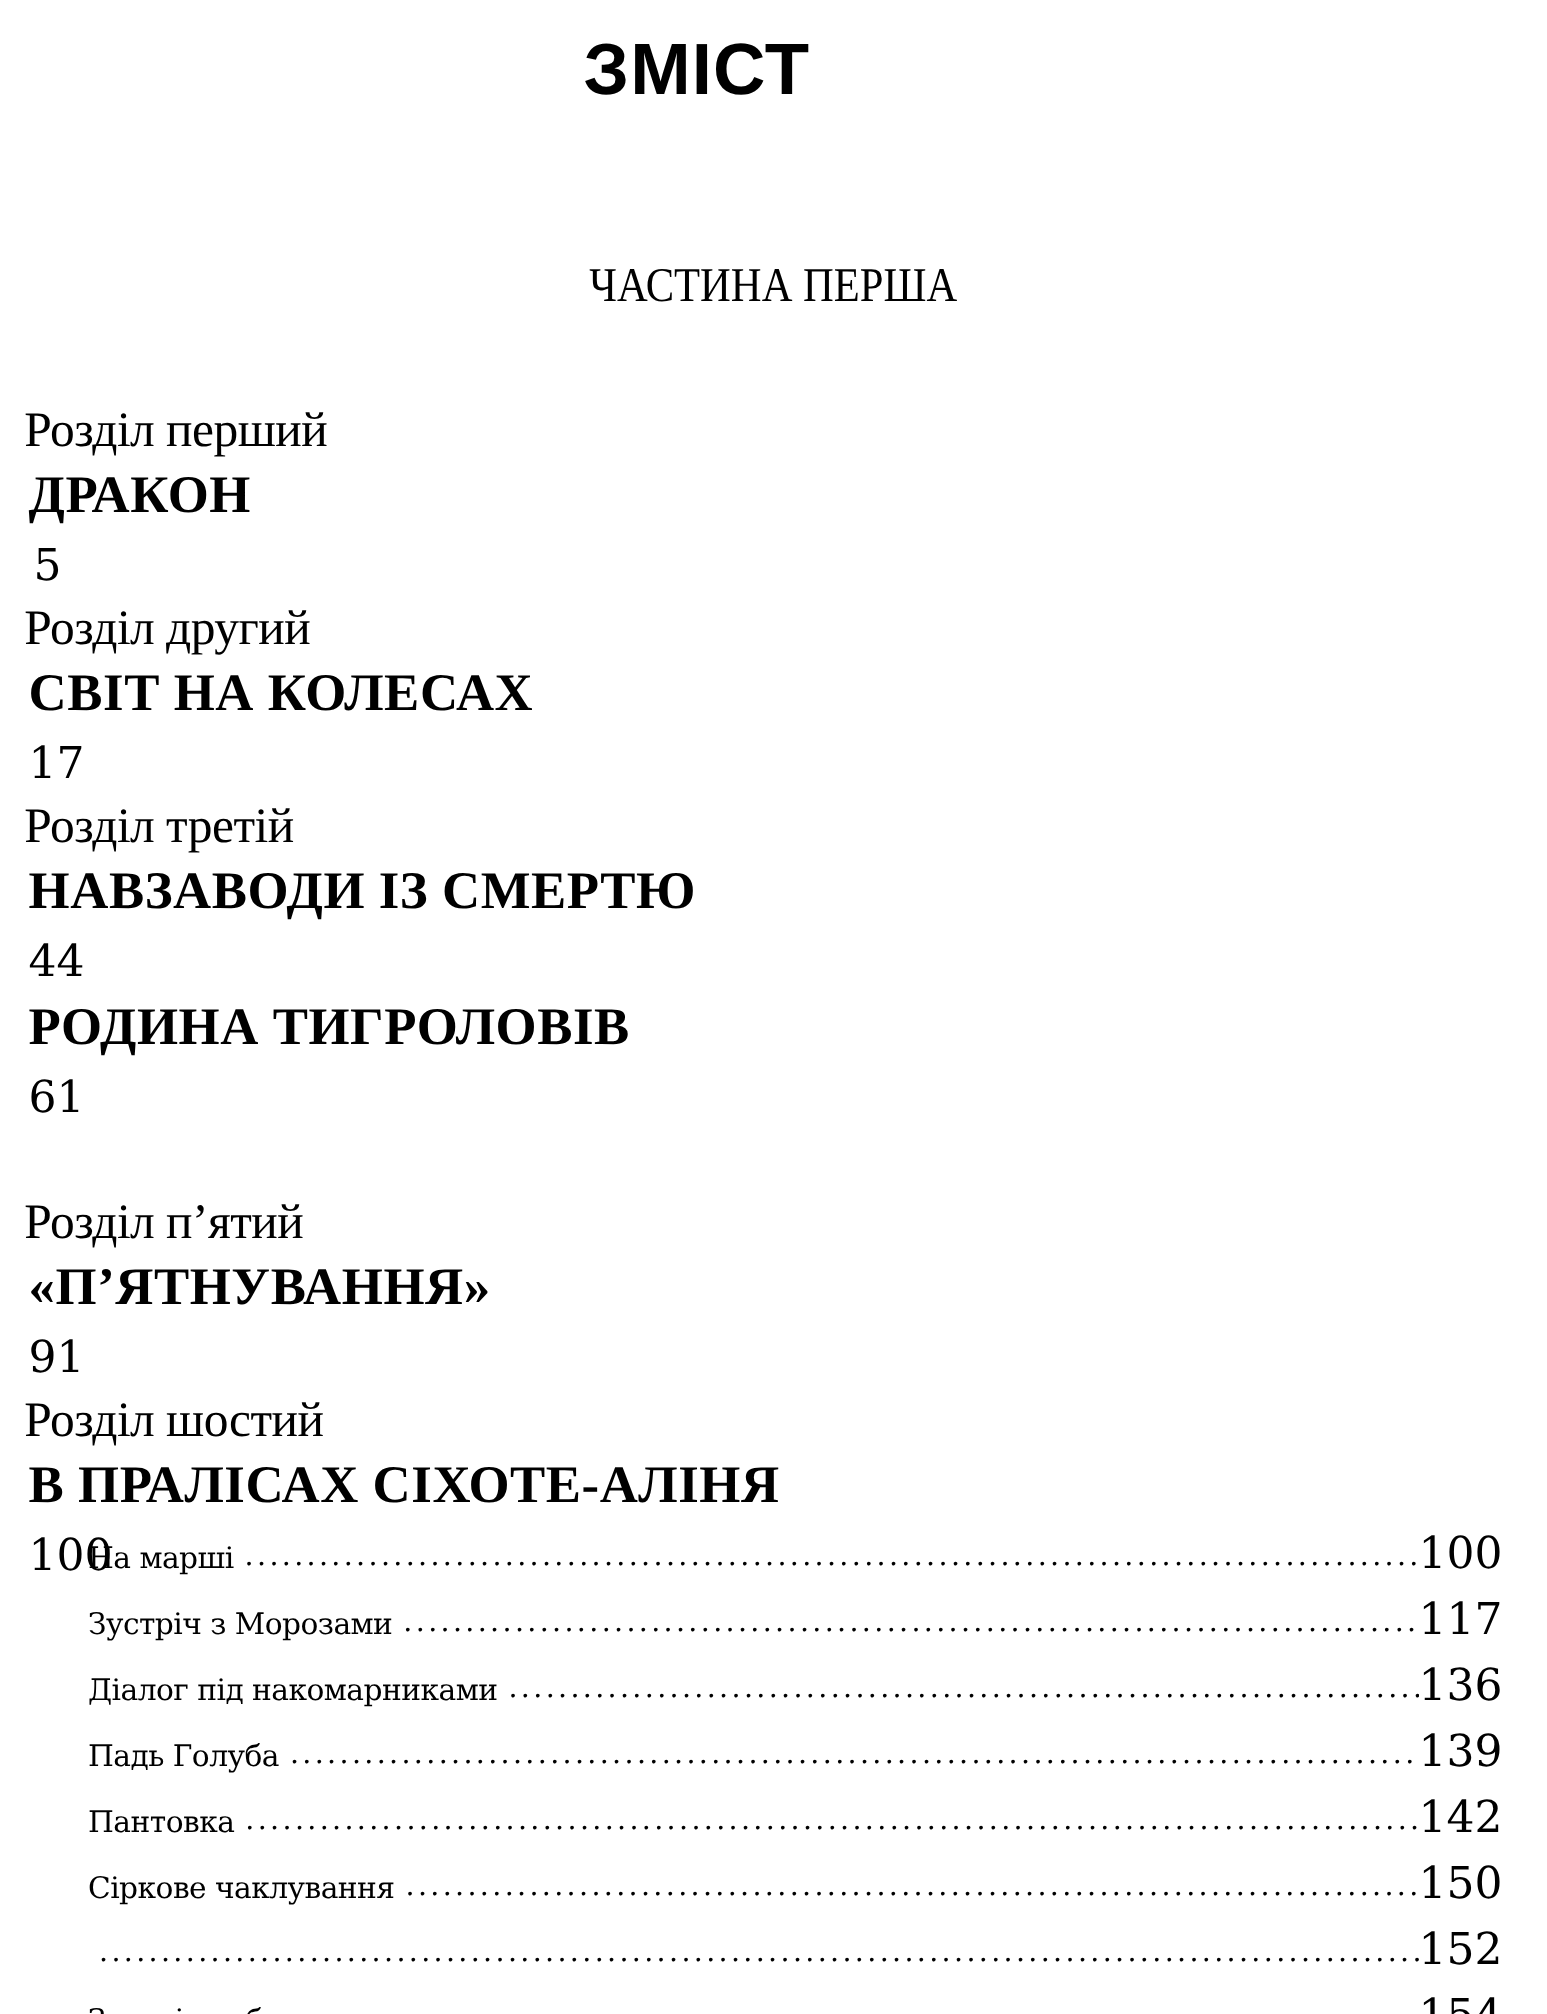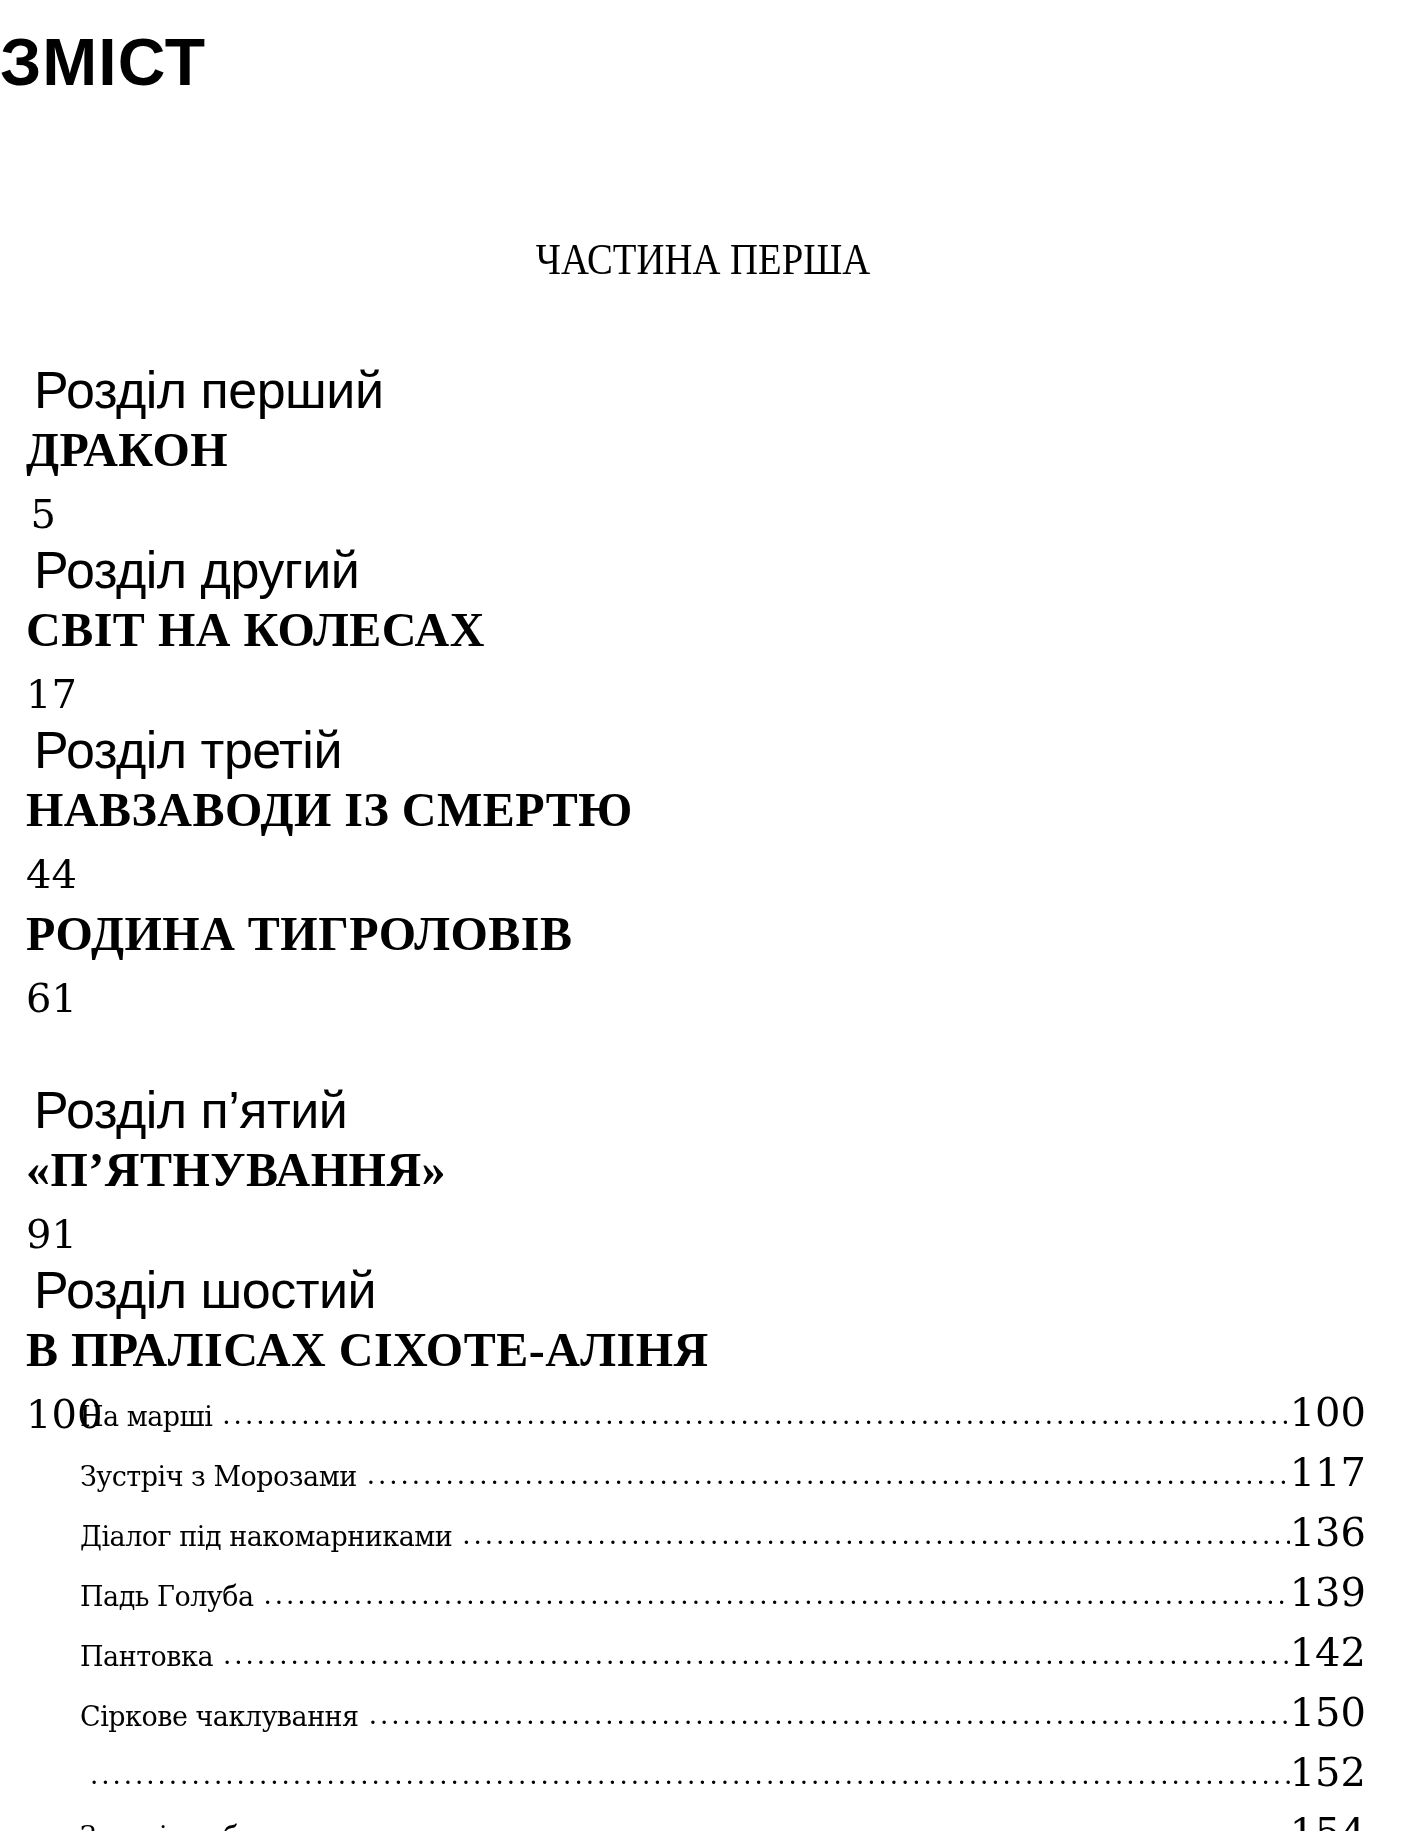--- a/index.html
+++ b/index.html
@@ -13,26 +13,27 @@
       position: relative;
       overflow: hidden;
       color: #000000;
       font-family: "DejaVu Serif", "Liberation Serif", serif;
     }
     .page-title {
       position: absolute;
       top: 22px;
       left: 0;
       width: 1215px;
-      text-align: left;
+      text-align: center;
       font-family: "Liberation Sans", "DejaVu Sans", sans-serif;
       font-weight: bold;
       font-size: 66px;
       line-height: 80px;
       letter-spacing: 1px;
+      padding-left: 26px;
     }
     .part-title {
       position: absolute;
       top: 232px;
       left: 0;
       width: 1406px;
       text-align: center;
       font-family: "Liberation Serif", "DejaVu Serif", serif;
       font-size: 44px;
       line-height: 56px;
@@ -41,27 +42,26 @@
     .toc {
       position: absolute;
       left: 22px;
       top: 362px;
       width: 1362px;
     }
     .chapter {
       height: 180px;
     }
     .chapter-label {
-      font-family: Liberation Sans, sans-serif;
-      font-size: 52px;
+      font-family: Liberation Serif, serif;
+      font-size: 45px;
       line-height: 56px;
       height: 56px;
       white-space: nowrap;
       letter-spacing: -0.5px;
-      margin-left: 12px;
     }
     .row {
       display: flex;
       align-items: baseline;
       white-space: nowrap;
     }
     .chapter-row {
       height: 64px;
       line-height: 64px;
       flex-direction: column;

